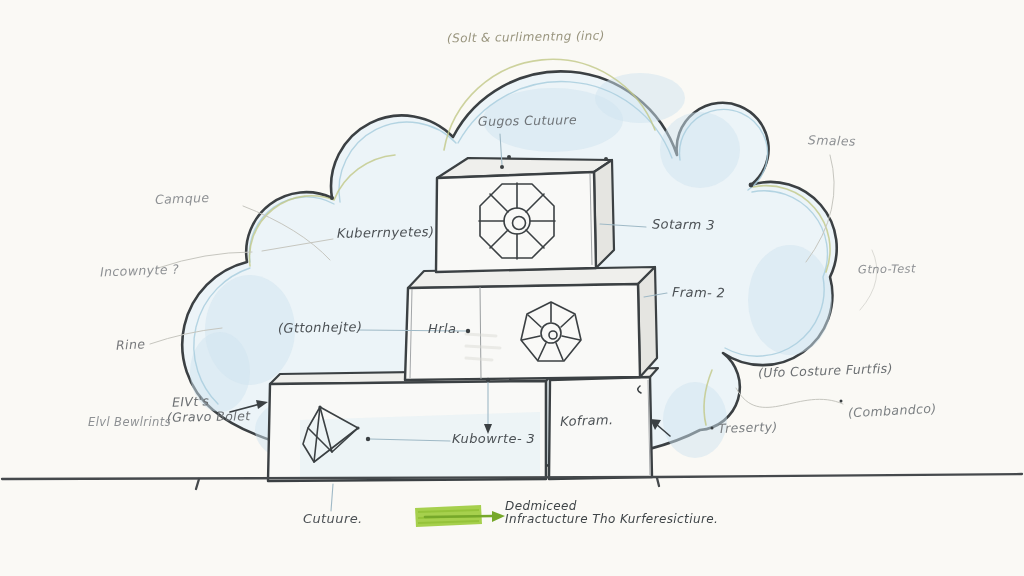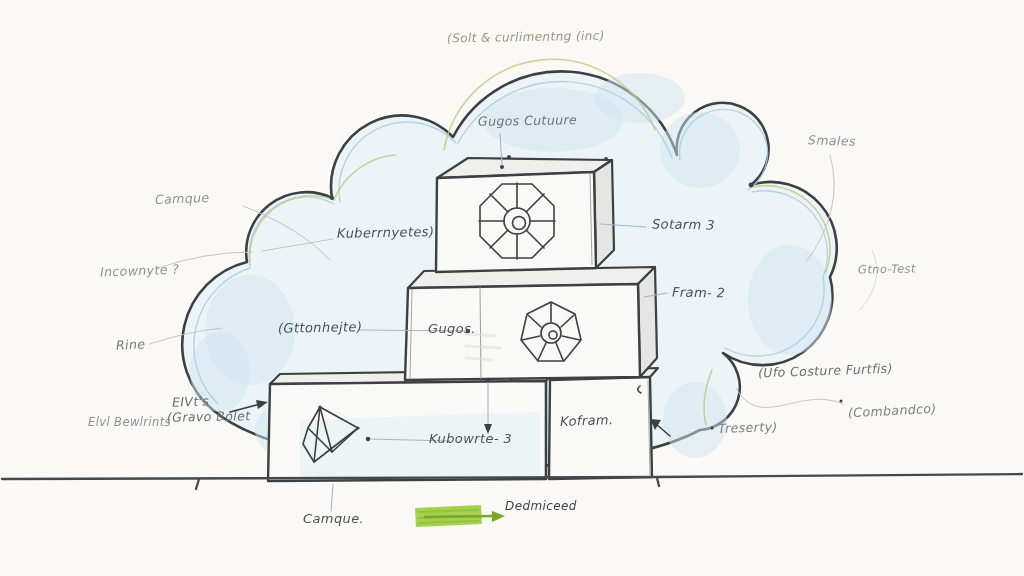--- a/index.html
+++ b/index.html
@@ -186,25 +186,26 @@
   <div class="lbl note" style="left:447px;top:30px;transform:rotate(-1deg)">(Solt &amp; curlimentng (inc)</div>
   <div class="lbl" style="left:478px;top:113px;color:#6f7478;transform:rotate(-1deg)">Gugos Cutuure</div>
   <div class="lbl pencil" style="left:808px;top:133px;transform:rotate(2deg)">Smales</div>
   <div class="lbl pencil" style="left:155px;top:191px;transform:rotate(-2deg)">Camque</div>
   <div class="lbl inner" style="left:337px;top:225px;transform:rotate(-1deg)">Kuberrnyetes)</div>
   <div class="lbl pencil" style="left:100px;top:263px;transform:rotate(-2deg)">Incownyte ?</div>
   <div class="lbl inner" style="left:652px;top:217px;transform:rotate(1deg)">Sotarm 3</div>
   <div class="lbl inner" style="left:672px;top:285px;transform:rotate(1deg)">Fram- 2</div>
   <div class="lbl pencil" style="left:858px;top:262px;font-size:11.5px;transform:rotate(-1deg)">Gtno-Test</div>
   <div class="lbl inner" style="left:278px;top:320px;transform:rotate(-1deg)">(Gttonhejte)</div>
-  <div class="lbl inner" style="left:428px;top:321px">Gugos.</div>
+  <div class="lbl inner" style="left:428px;top:321px">Hrla.</div>
   <div class="lbl" style="left:116px;top:337px;color:#77797c;transform:rotate(-3deg)">Rine</div>
   <div class="lbl" style="left:758px;top:363px;color:#6b6f72;transform:rotate(-2deg)">(Ufo Costure Furtfis)</div>
   <div class="lbl" style="left:172px;top:394px;color:#6b6f72;transform:rotate(-2deg)">EIVt's</div>
   <div class="lbl" style="left:167px;top:409px;color:#6b6f72;transform:rotate(-1deg)">(Gravo Bolet</div>
   <div class="lbl pencil" style="left:88px;top:415px;font-size:11.5px">Elvl Bewlrints</div>
   <div class="lbl" style="left:848px;top:403px;color:#7c8083;transform:rotate(-3deg)">(Combandco)</div>
   <div class="lbl" style="left:718px;top:420px;color:#7c8083;transform:rotate(-2deg)">Treserty)</div>
-  <div class="lbl inner" style="left:429px;top:431px">Kubowrte- 3</div>
+  <div class="lbl inner" style="left:452px;top:431px">Kubowrte- 3</div>
   <div class="lbl inner" style="left:560px;top:413px;transform:rotate(-2deg)">Kofram.</div>
-  <div class="lbl inner" style="left:303px;top:511px">Camque.</div>
+  <div class="lbl inner" style="left:303px;top:511px">Cutuure.</div>
   <div class="lbl legend" style="left:505px;top:500px">Dedmiceed</div>
+  <div class="lbl legend" style="left:505px;top:513px">Infractucture Tho Kurferesictiure.</div>
 </div>
 
 </body></html>

